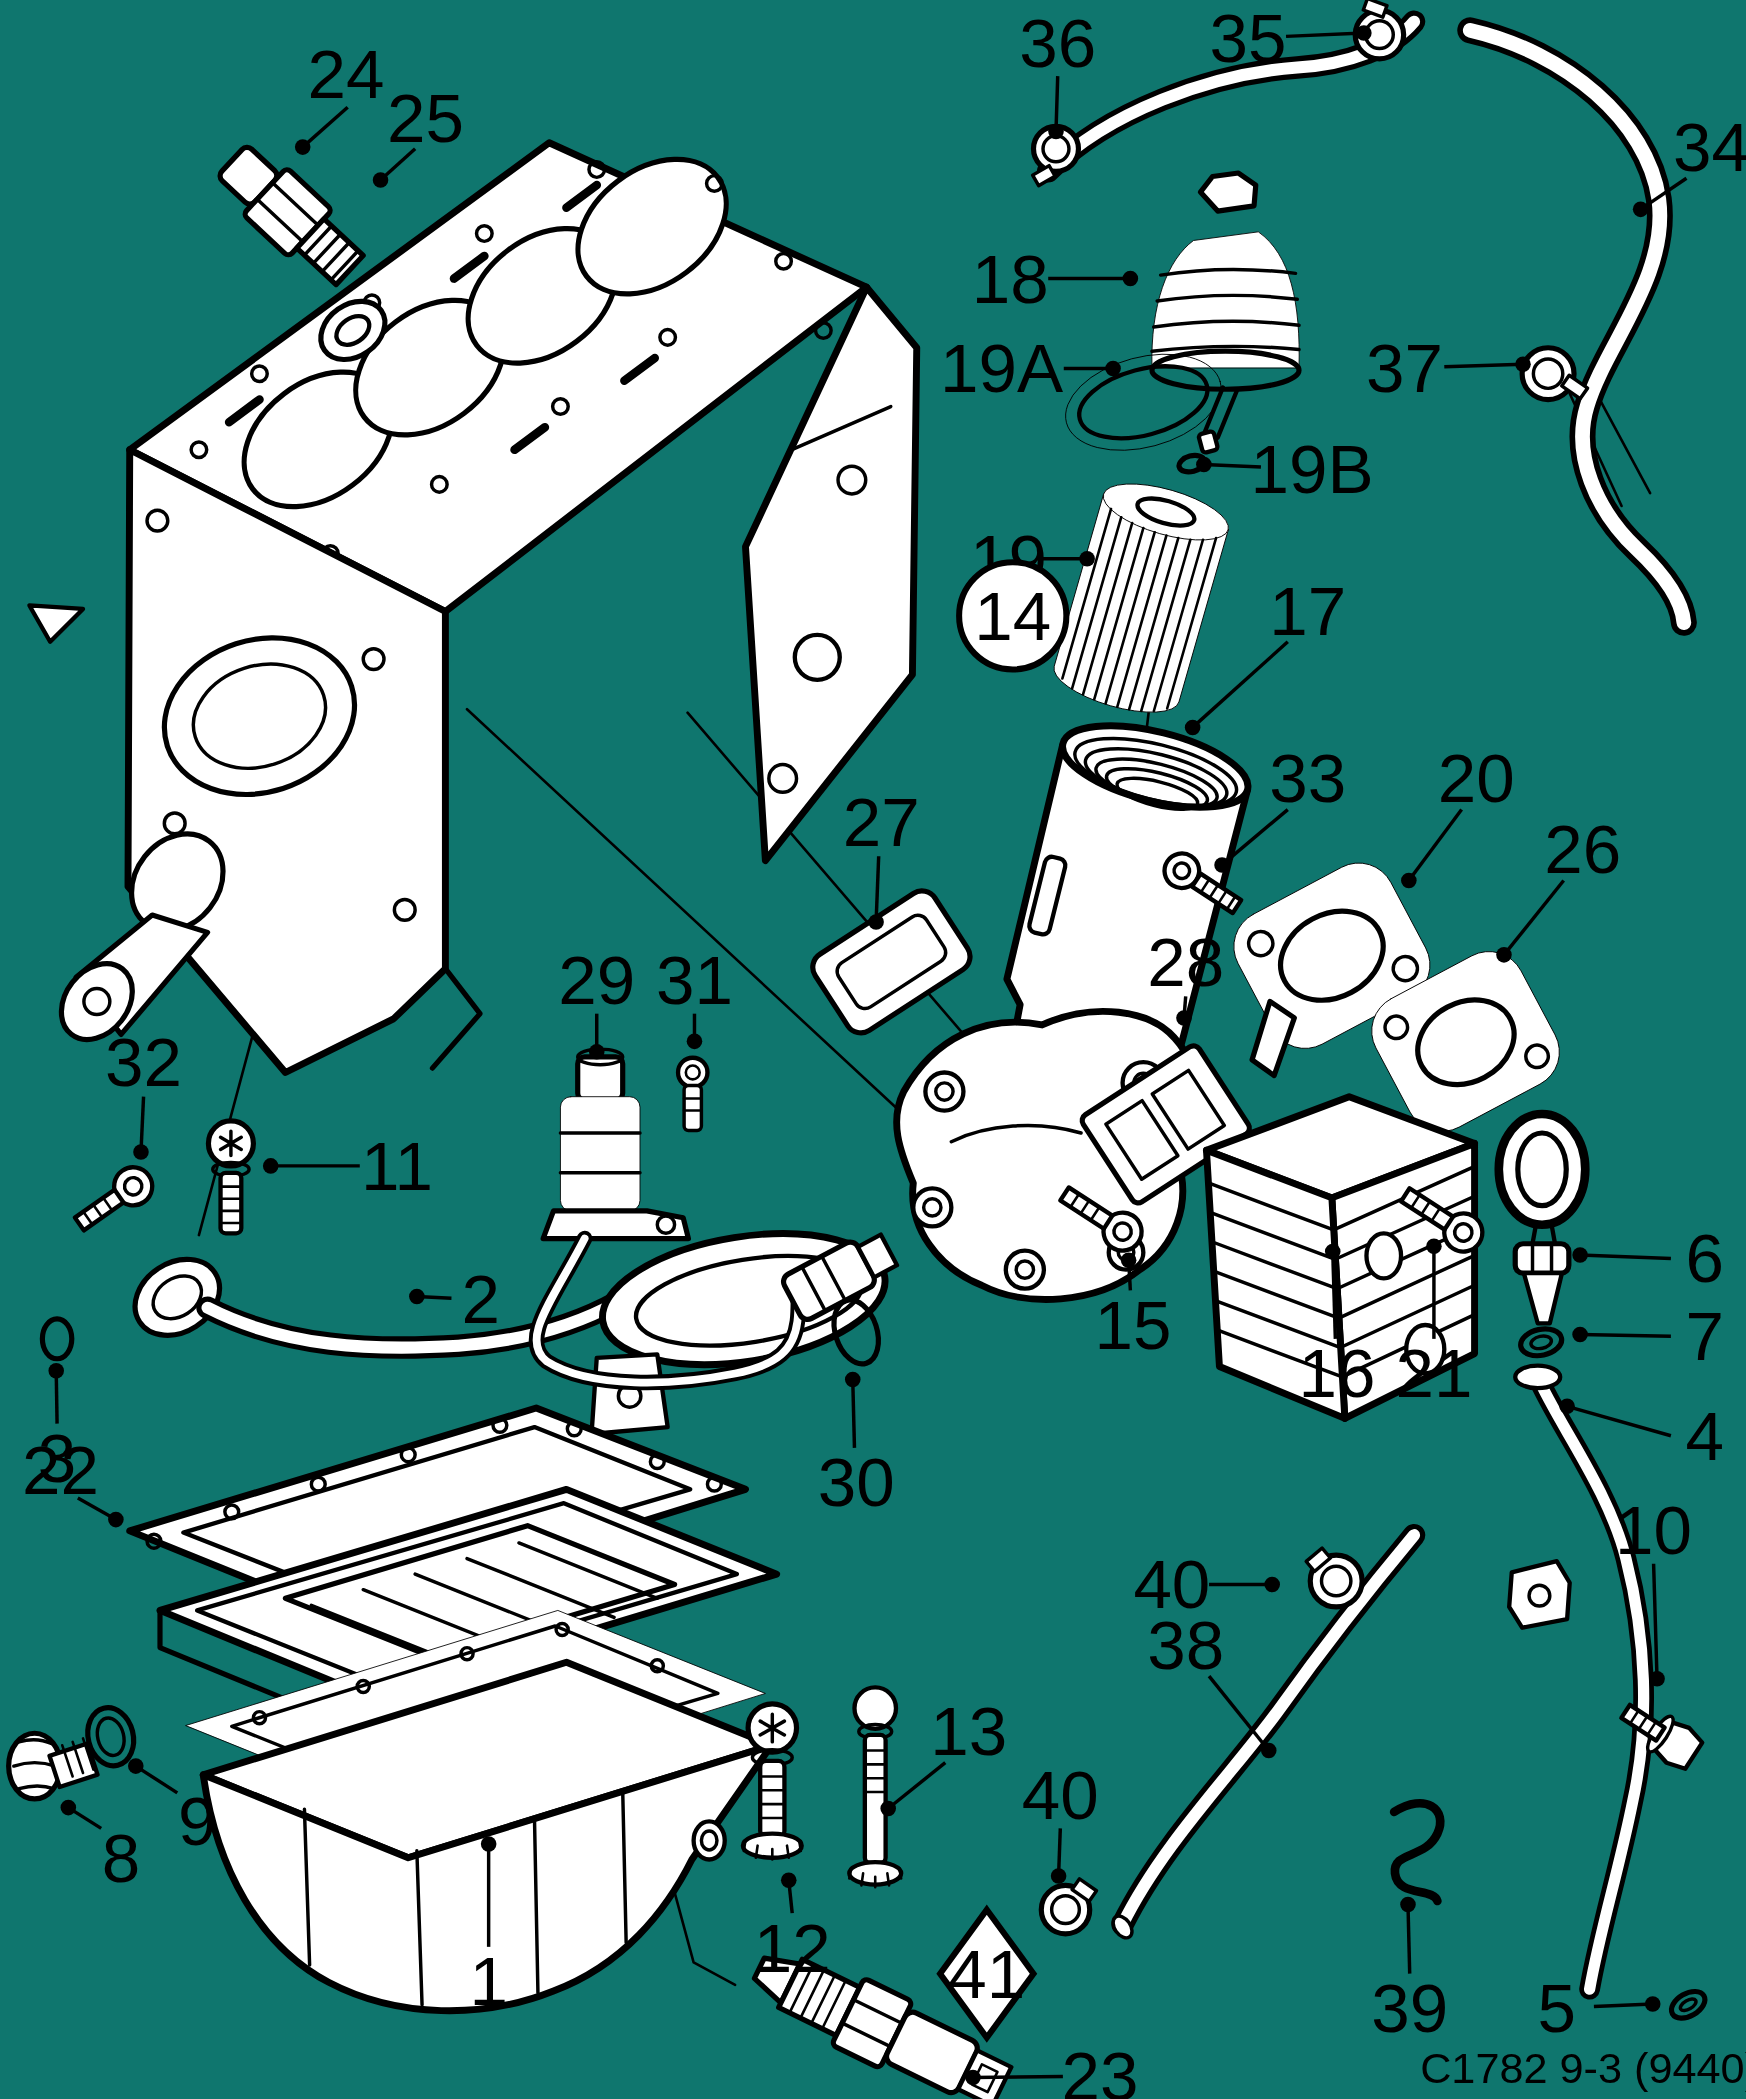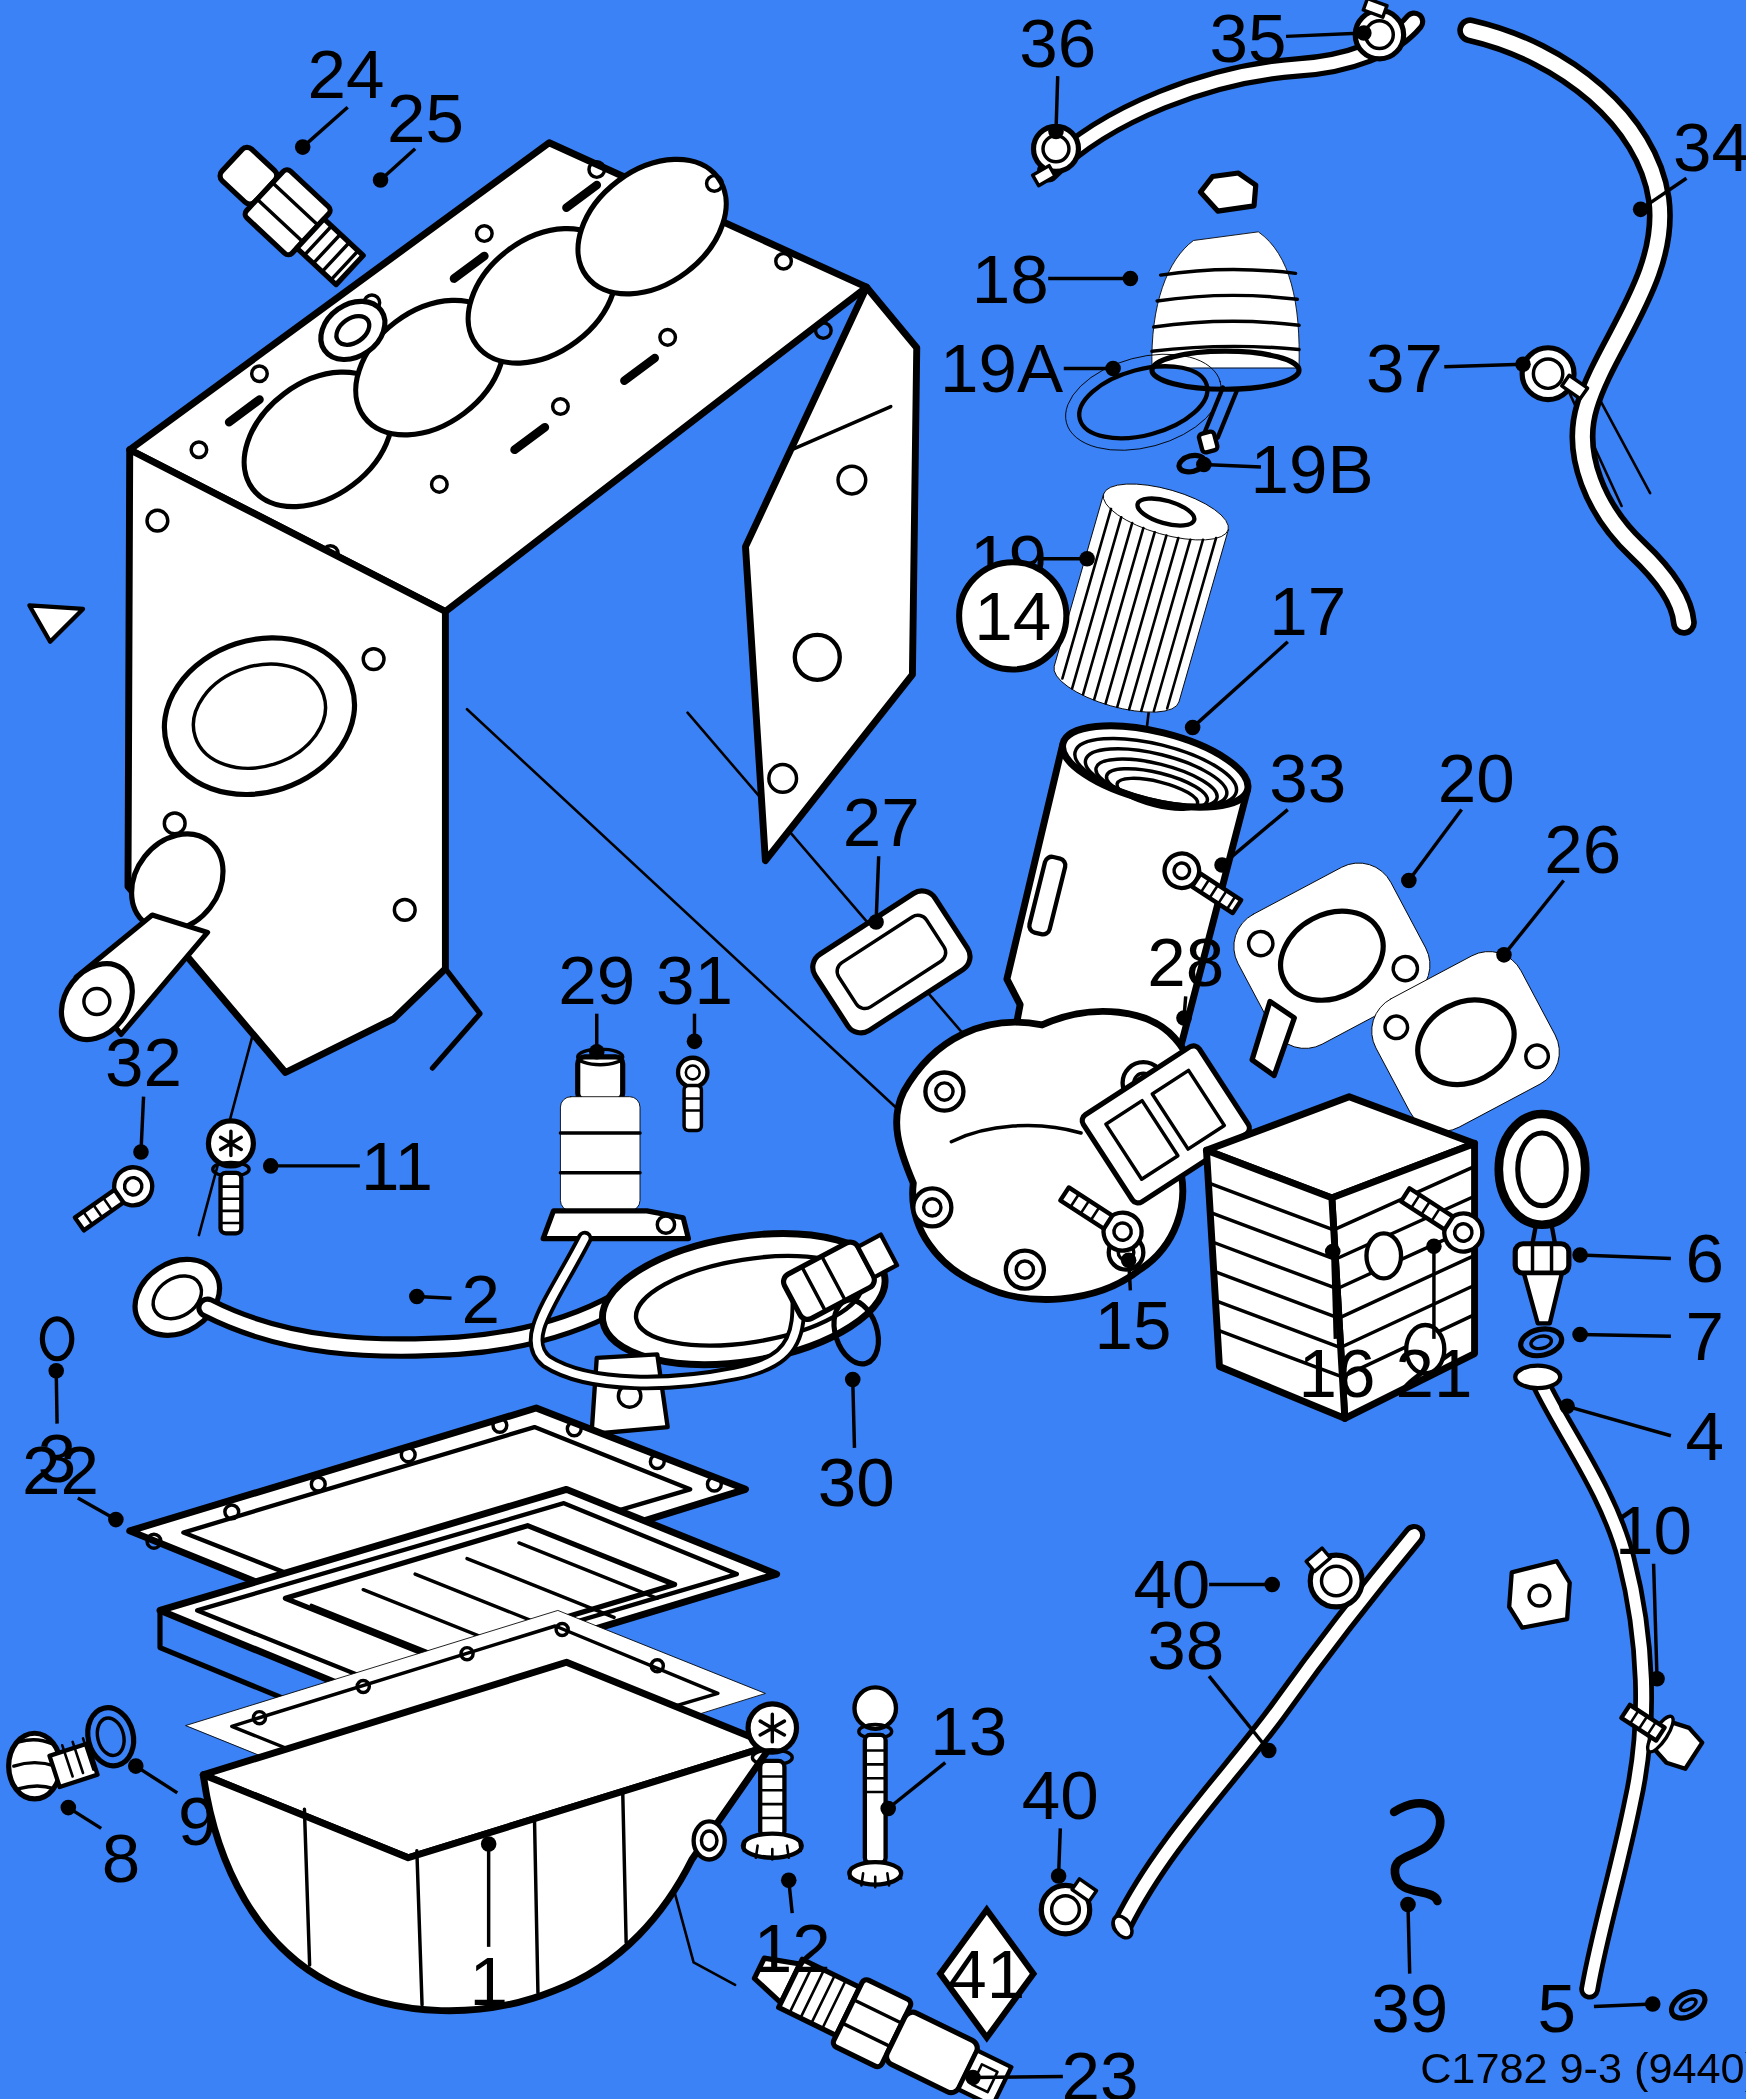--- a/index.html
+++ b/index.html
@@ -1,16 +1,16 @@
 <!DOCTYPE html>
 <html style="font-size:14px"><head>
 <meta charset="utf-8">
 <style>
   html,body{margin:0;padding:0;background:#ffffff;}
-  .stage{width:1747px;height:2100px;position:relative;background:#3b82f6;}
+  .stage{width:1747px;height:2100px;position:relative;background:#0f766e;}
   svg{display:block;}
   .o{fill:none;stroke:#000;stroke-linecap:round;stroke-linejoin:round;}
   .f{fill:#fff;stroke:#000;stroke-linecap:round;stroke-linejoin:round;}
   .w8{stroke-width:8px}.w6{stroke-width:6px}.w5{stroke-width:5px}.w4{stroke-width:4px}.w3{stroke-width:3px}.w10{stroke-width:10px}
   .tube{fill:none;stroke:#000;stroke-linecap:round;}
   .tubein{fill:none;stroke:#fff;stroke-linecap:round;}
   .callout-text{font-family:"Liberation Sans",sans-serif;fill:#000;text-anchor:middle;}
   .caption{font-family:"Liberation Sans",sans-serif;fill:#000;text-anchor:middle;}
   .leader{fill:none;stroke:#000;stroke-width:4px;}
   .dot{fill:#000;stroke:none;}

